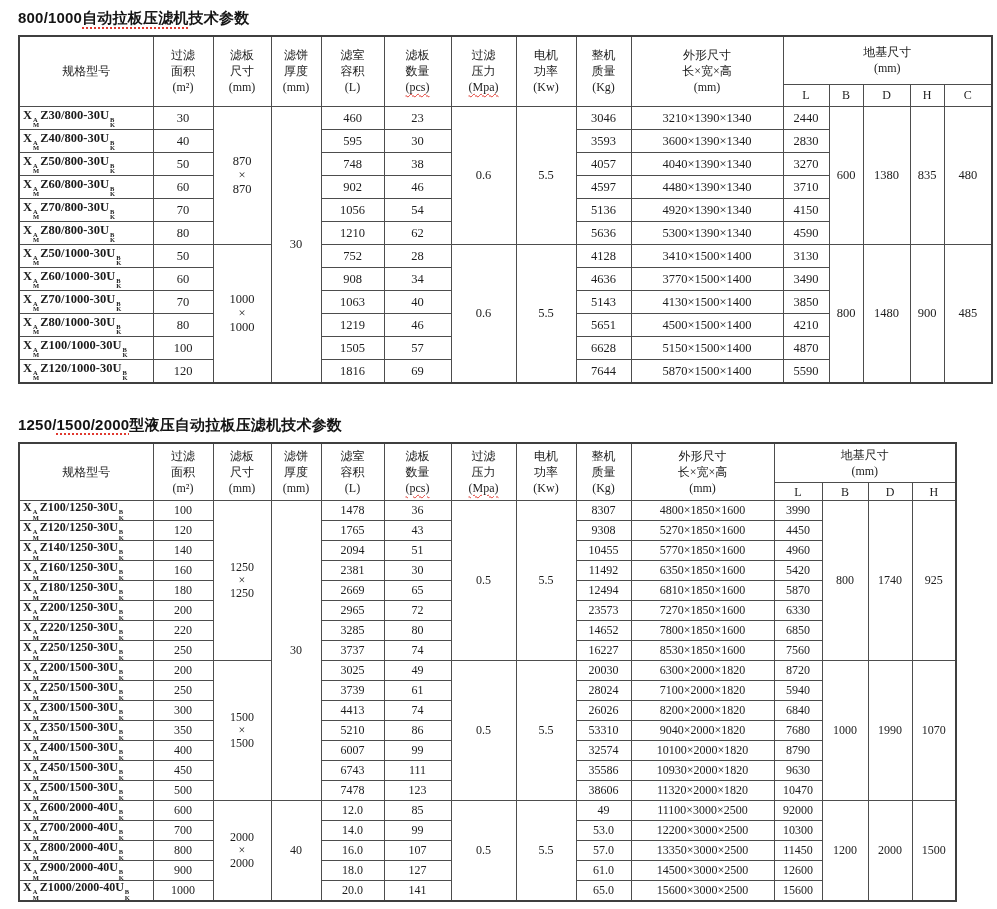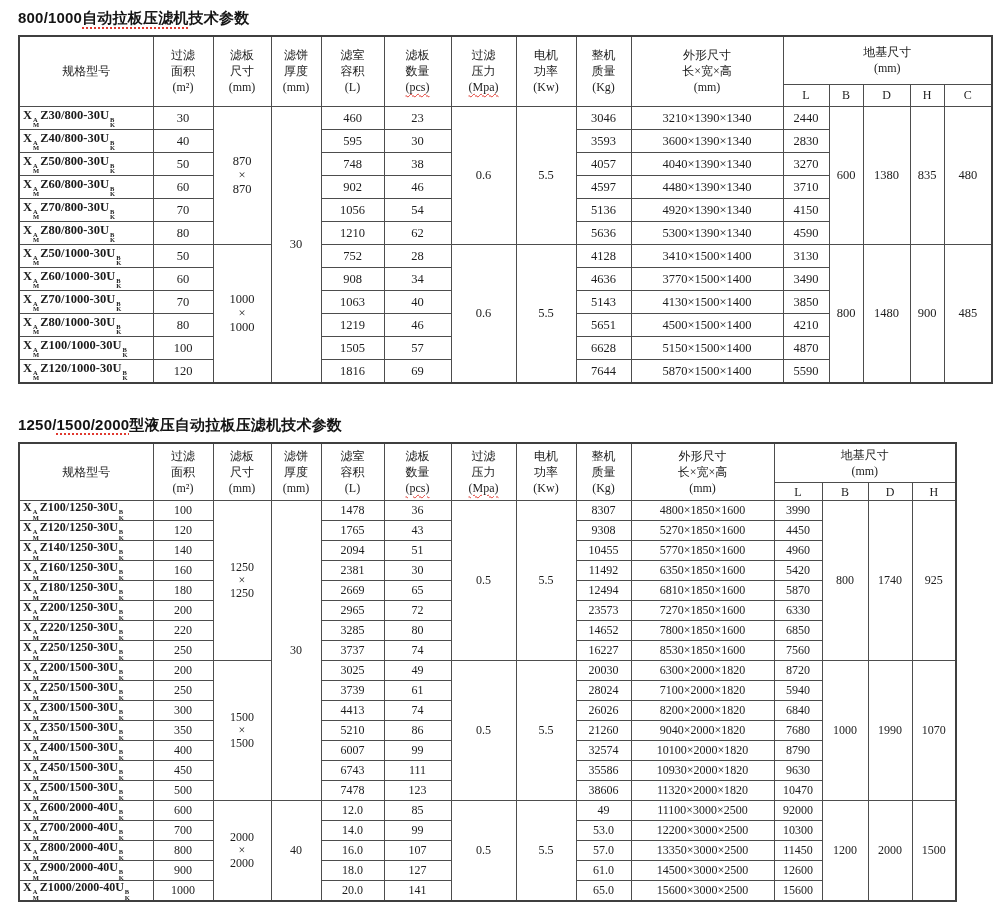--- a/index.html
+++ b/index.html
@@ -518,21 +518,21 @@
           <td class="model">X<span class="aff">
               <span>A</span>
               <span>M</span>
             </span>Z350/1500-30U<span class="aff">
               <span>B</span>
               <span>K</span>
             </span></td>
           <td>350</td>
           <td>5210</td>
           <td>86</td>
-          <td>21260</td>
+          <td>53310</td>
           <td>9040×2000×1820</td>
           <td>7680</td>
         </tr>
         <tr>
           <td class="model">X<span class="aff">
               <span>A</span>
               <span>M</span>
             </span>Z400/1500-30U<span class="aff">
               <span>B</span>
               <span>K</span>

